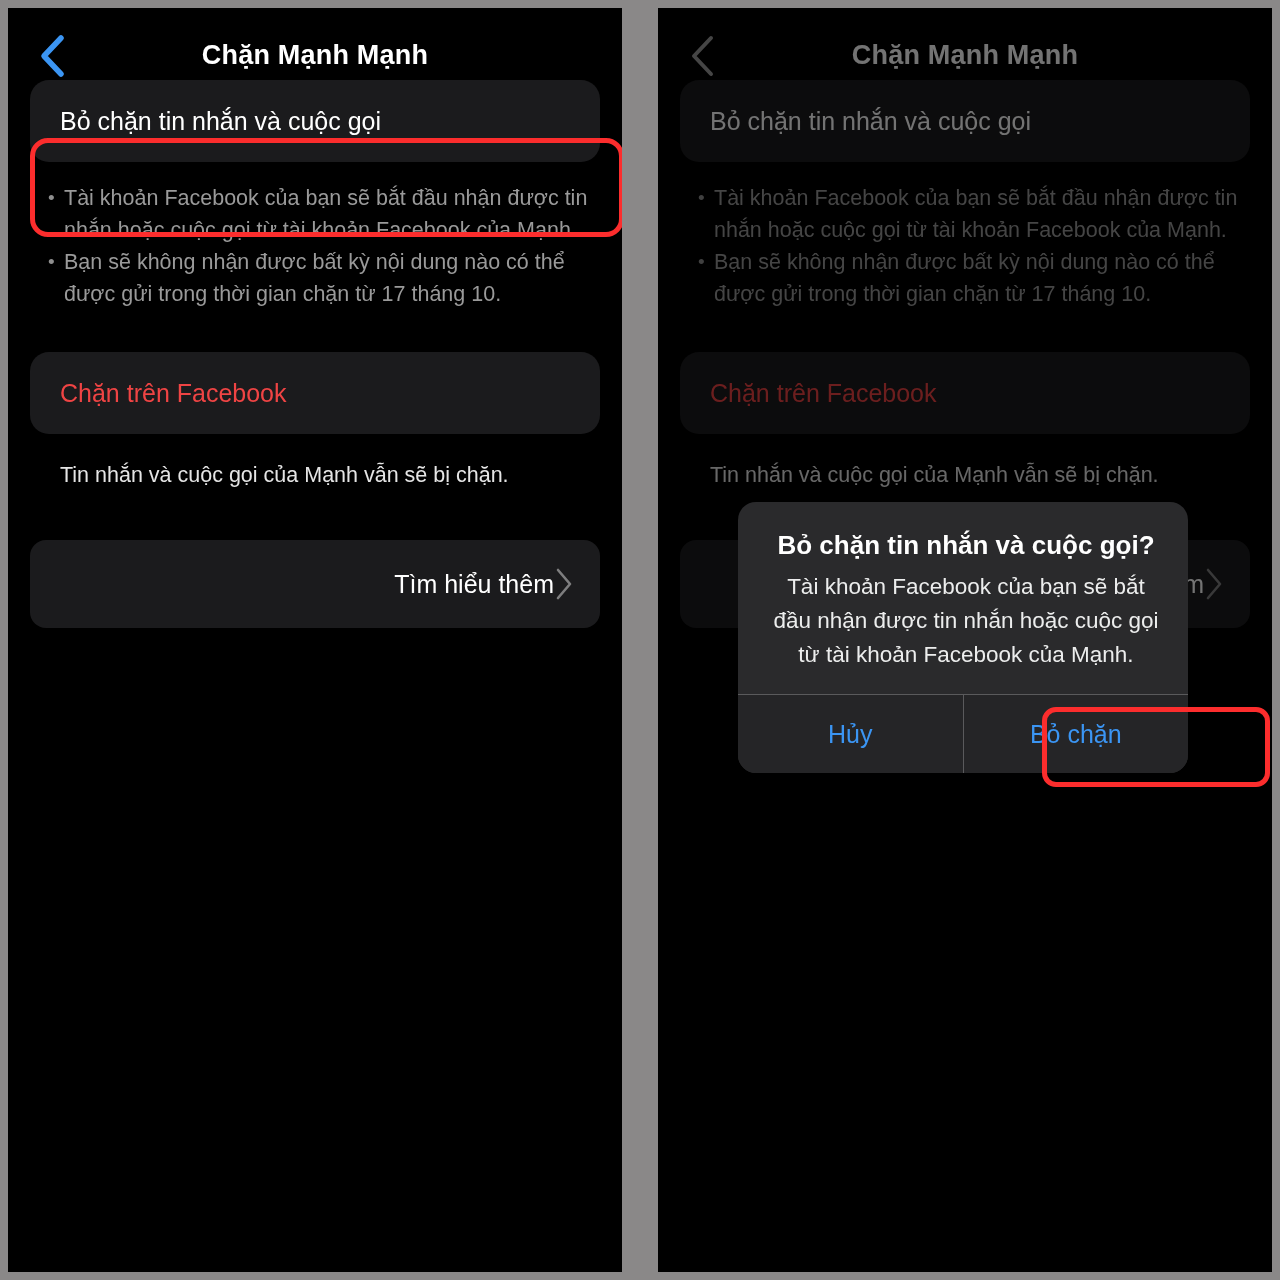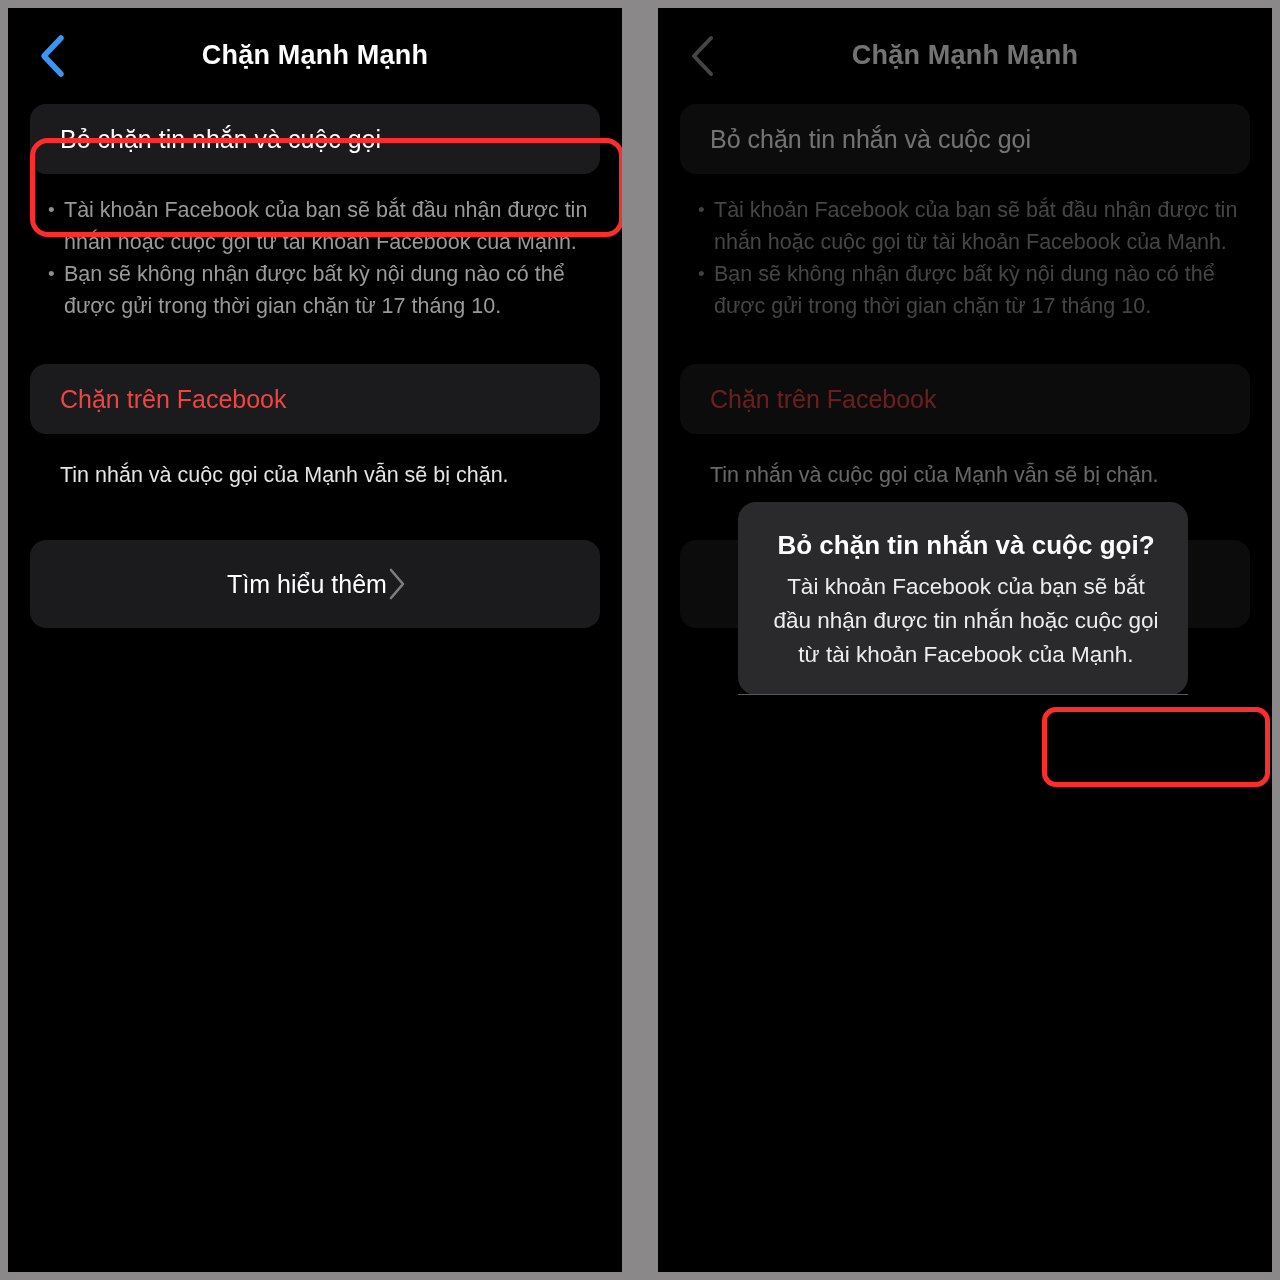--- a/index.html
+++ b/index.html
@@ -40,21 +40,21 @@
     left: 0; top: 0;
     width: 100%;
     height: 100%;
     background: rgba(0,0,0,0.55);
     z-index: 40;
   }
 
   
   .navbar {
     position: relative;
-    height: 96px;
+    height: 72px;
   }
   .back-chevron {
     position: absolute;
     left: 24px;
     top: 28px;
     width: 40px;
     height: 40px;
     display: flex;
     align-items: center;
     justify-content: center;
@@ -77,37 +77,38 @@
     padding: 0 22px;
   }
 
   .card {
     background: #1b1b1d;
     border-radius: 16px;
     box-sizing: border-box;
     position: relative;
   }
   .card-action {
-    height: 70px;
+    height: 82px;
     display: flex;
     align-items: center;
     padding: 0 30px;
+    border-radius: 19px;
   }
   .card-label {
     font-size: 25px;
     color: #ffffff;
     font-weight: 400;
   }
   .card-label.danger { color: #ef4444; }
 
   .card-row {
     height: 88px;
     display: flex;
     align-items: center;
-    justify-content: center;
+    justify-content: flex-end;
     padding: 0 26px 0 30px;
   }
   .chev-right { flex: 0 0 auto; opacity: 0.55; }
   .chev-right svg { display: block; }
 
   .bullets {
     margin: 20px 8px 0 18px;
     color: #9a9a9a;
     font-size: 21.5px;
     line-height: 32px;
@@ -317,18 +318,23 @@
     </div>
 
     <div class="scrim"></div>
 
     <div class="dialog">
       <div class="dialog-body">
         <div class="dialog-title">Bỏ chặn tin nhắn và cuộc gọi?</div>
         <div class="dialog-message">Tài khoản Facebook của bạn sẽ bắt đầu nhận được tin nhắn hoặc cuộc gọi từ tài khoản Facebook của Mạnh.</div>
       </div>
       <div class="dialog-divider"></div>
+      <div class="dialog-actions">
+        <div class="dialog-btn first">Hủy</div>
+        <div class="dialog-vdivider"></div>
+        <div class="dialog-btn second">Bỏ chặn</div>
+      </div>
       <div class="redbox" id="redbox-dialog-confirm"></div>
     </div>
 
   </div>
 
 </div>
 
 </body></html>

